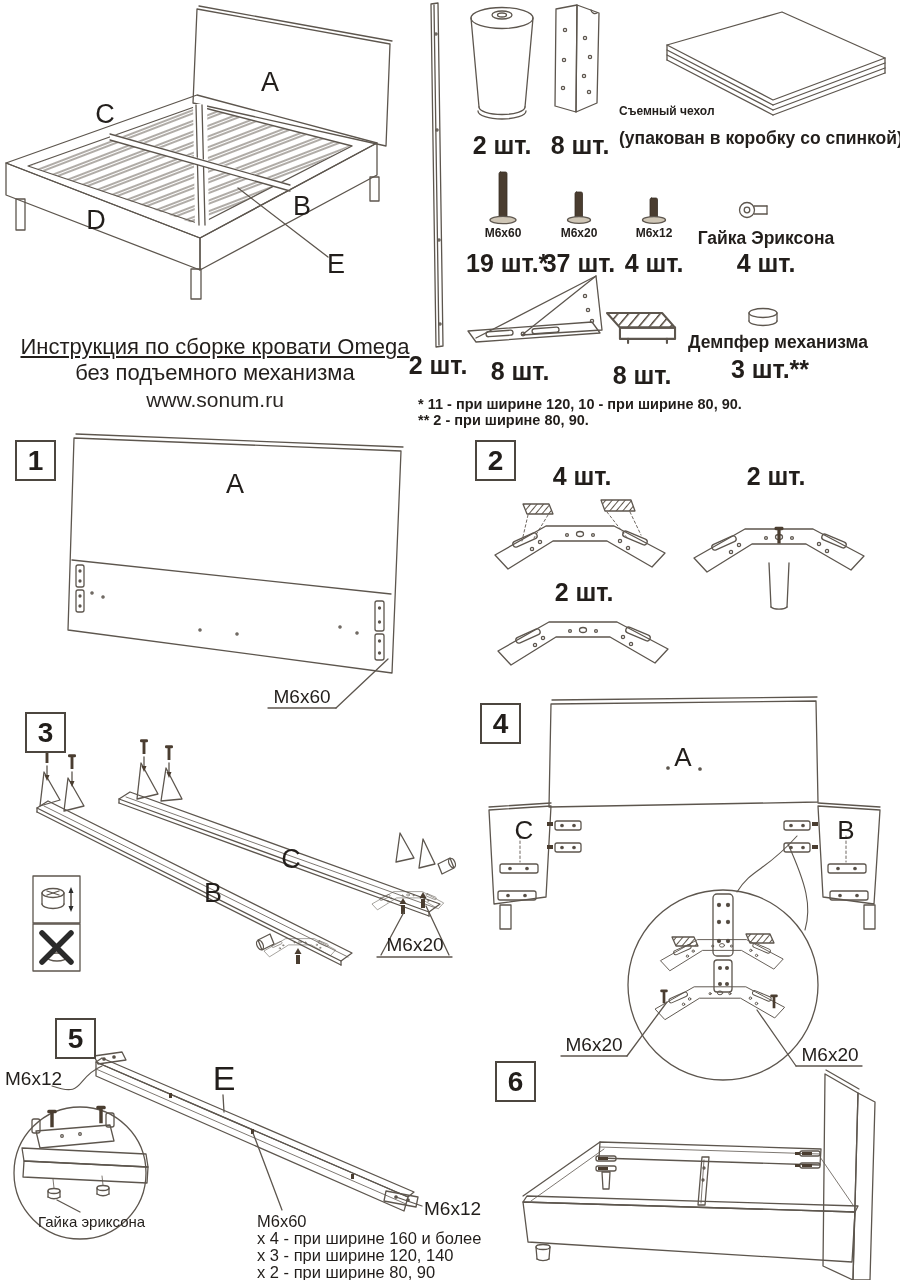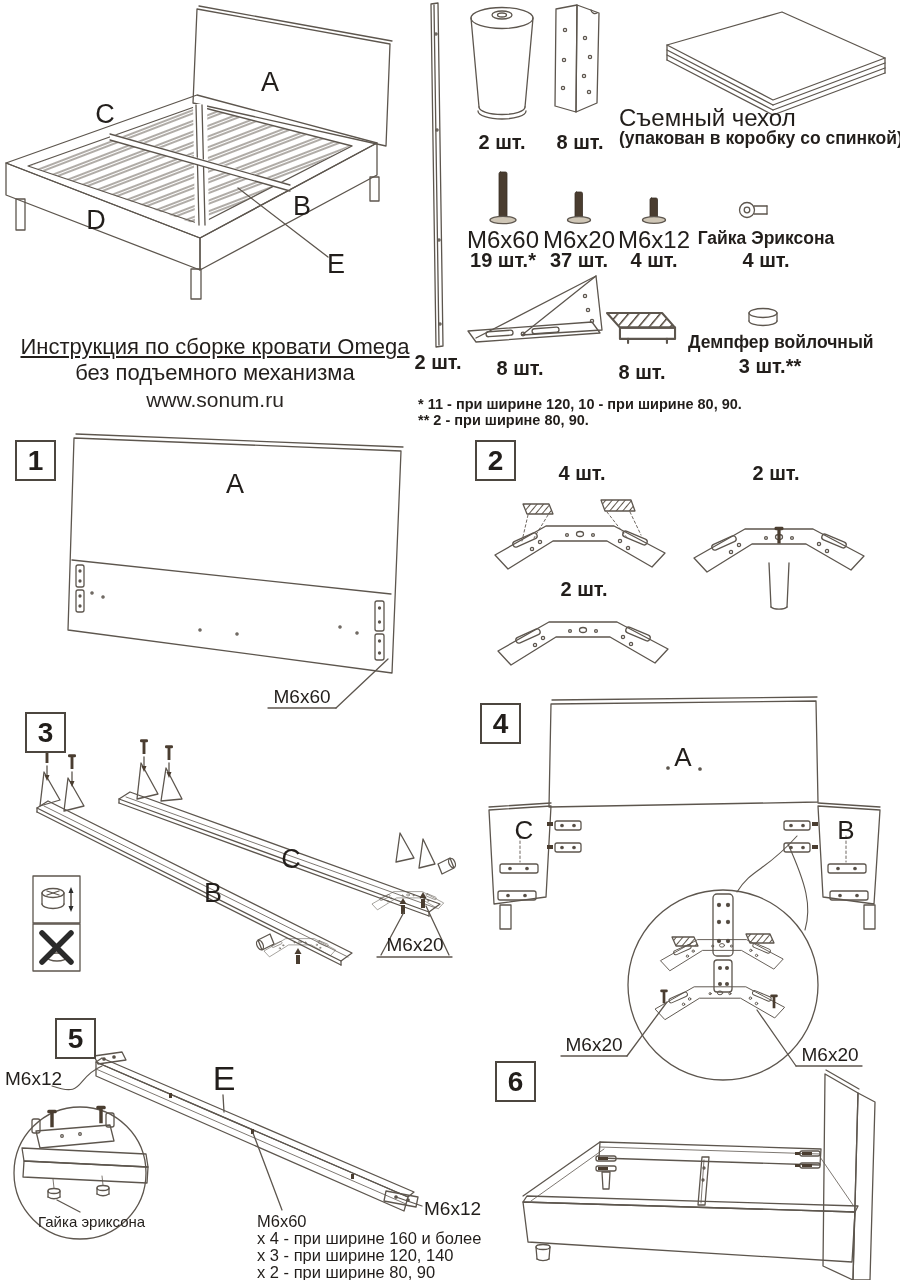--- a/index.html
+++ b/index.html
@@ -2,22 +2,22 @@
 <html><head>
 <meta charset="utf-8">
 <style>
   html,body{margin:0;padding:0;background:#fff;}
   #page{position:relative;width:900px;height:1280px;background:#fff;
         font-family:"Liberation Sans",sans-serif;color:#221e1b;overflow:hidden;}
   .t{position:absolute;white-space:nowrap;line-height:1.2;}
   .c{text-align:center;}
   .title{font-size:22px;}
   .site{font-size:21px;color:#2a2623;}
-  .qty{font-size:20px;font-weight:bold;}
-  .pname{font-size:24px;font-weight:normal;}
+  .qty{font-size:25px;font-weight:bold;}
+  .pname{font-size:12px;font-weight:bold;}
   .pname-sm{font-size:17.5px;font-weight:bold;}
   .fnote{font-size:14.5px;font-weight:bold;}
   .letter{font-size:27px;}
   .letter-md{font-size:26px;}
   .letter-lg{font-size:34px;}
   .callout{font-size:19px;}
   .note{font-size:16.5px;}
   .nut-sm{font-size:15px;}
   .stepnum{position:absolute;width:37px;height:37px;border:2.5px solid #4c463f;
            display:flex;align-items:center;justify-content:center;
@@ -444,21 +444,21 @@
 <div class="t qty c" style="left:466px;top:248px;width:74px;">19 шт.*</div>
 <div class="t pname c" style="left:542px;top:226px;width:74px;">M6x20</div>
 <div class="t qty c" style="left:542px;top:248px;width:74px;">37 шт.</div>
 <div class="t pname c" style="left:618px;top:226px;width:72px;">M6x12</div>
 <div class="t qty c" style="left:618px;top:248px;width:72px;">4 шт.</div>
 <div class="t pname-sm c" style="left:696px;top:228px;width:140px;">Гайка Эриксона</div>
 <div class="t qty c" style="left:696px;top:248px;width:140px;">4 шт.</div>
 
 <div class="t qty c" style="left:480px;top:356px;width:80px;">8 шт.</div>
 <div class="t qty c" style="left:602px;top:360px;width:80px;">8 шт.</div>
-<div class="t pname-sm c" style="left:688px;top:332px;width:164px;">Демпфер войлочный</div>
+<div class="t pname-sm c" style="left:688px;top:332px;width:164px;">Демпфер механизма</div>
 <div class="t qty c" style="left:688px;top:354px;width:164px;">3 шт.**</div>
 
 <div class="t fnote" style="left:418px;top:396px;">* 11 - при ширине 120, 10 - при ширине 80, 90.</div>
 <div class="t fnote" style="left:418px;top:412px;">** 2 - при ширине 80, 90.</div>
 
 <div class="stepnum" style="left:15px;top:440px;">1</div>
 <div class="stepnum" style="left:475px;top:440px;">2</div>
 <div class="stepnum" style="left:25px;top:712px;">3</div>
 <div class="stepnum" style="left:480px;top:703px;">4</div>
 <div class="stepnum" style="left:55px;top:1018px;">5</div>

